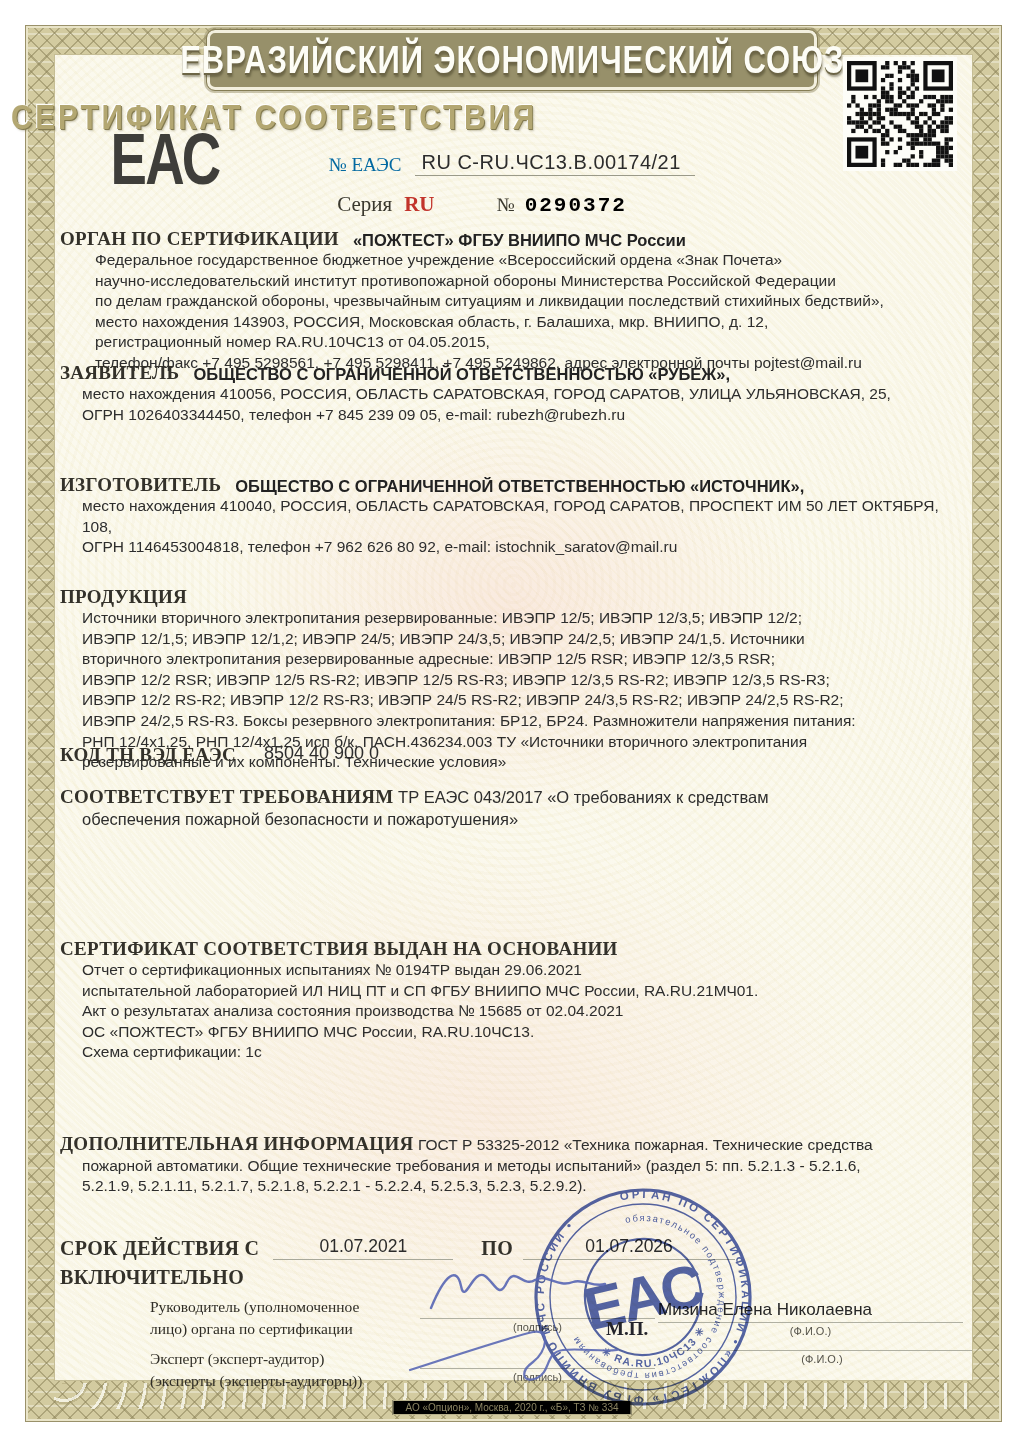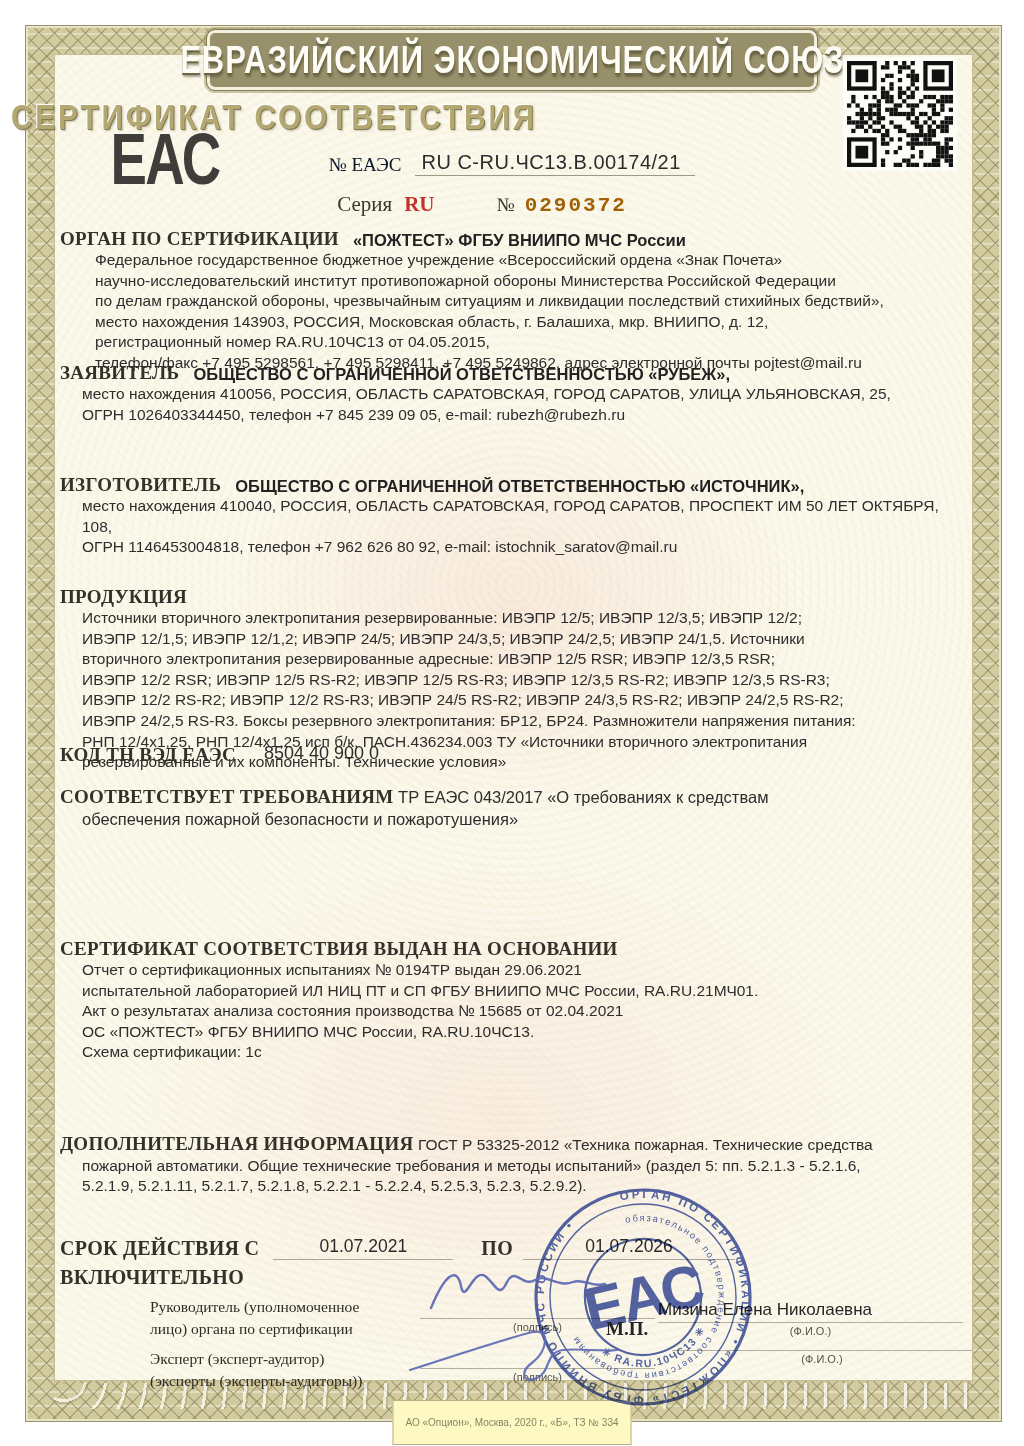--- a/index.html
+++ b/index.html
@@ -37,29 +37,29 @@
     text-shadow:0 2px 0 #6c6546, 1px 3px 2px rgba(60,55,30,.45);}
   .eac-logo{position:absolute;left:122px;top:118px;width:86px;height:84px;
     display:flex;align-items:center;justify-content:center;}
   .eac-logo span{font-weight:700;font-size:70px;color:#3f3e3a;transform:scale(.78,1.02);
     letter-spacing:-2px;white-space:nowrap;}
   .doc-title{position:absolute;top:100px;left:0;width:100%;text-align:left;}
   .doc-title span{font-weight:700;font-size:31px;letter-spacing:3px;color:#b3a772;white-space:nowrap;
     transform:scale(.96,1.12);display:inline-block;
     text-shadow:-1px -1px 0 rgba(255,255,255,.95), 1px 1px 0 #847b50, 2px 2px 2px rgba(110,100,60,.35);}
   .num-row{position:absolute;top:151px;left:0;width:100%;display:flex;justify-content:center;gap:14px;align-items:flex-end;}
-  .num-row .nlabel{font-family:"Liberation Serif",serif;font-size:19px;color:#0f172a;}
+  .num-row .nlabel{font-family:"Liberation Serif",serif;font-size:19px;color:#0369a1;}
   .num-row .nvalue{font-size:20px;color:#2c2c2c;border-bottom:1px solid #9a9a8a;
     min-width:268px;padding:0 6px 1px 6px;letter-spacing:.5px;}
   .series-row{position:absolute;top:192px;left:0;width:100%;display:flex;justify-content:center;align-items:baseline;transform:translateX(-30px);}
   .series-row .slabel{font-family:"Liberation Serif",serif;font-size:21px;color:#3a382e;}
   .series-row .sval{font-family:"Liberation Serif",serif;font-weight:700;font-size:21px;color:#c2342b;margin-left:12px;}
   .series-row .nosign{font-family:"Liberation Serif",serif;font-size:19px;color:#3a382e;margin-left:62px;}
   .series-row .serial{font-family:"Liberation Mono",monospace;font-weight:700;font-size:21px;
-    color:#a16207;margin-left:10px;letter-spacing:2px;}
+    color:#000000;margin-left:10px;letter-spacing:2px;}
 
   
   .sec{position:absolute;left:60px;width:884px;}
   .lbl{font-family:"Liberation Serif",serif;font-weight:700;font-size:19px;color:#33312a;letter-spacing:.3px;}
   .txt{font-size:15.5px;line-height:1.33;color:#2d2d2d;}
   .pre{white-space:pre-line;}
   .bname{font-weight:700;font-size:16.5px;color:#222;}
   .firstline{display:flex;align-items:flex-end;gap:14px;}
   .ind{margin-left:22px;}
   .ind2{margin-left:35px;}
@@ -80,22 +80,22 @@
   .field .cap{text-align:center;font-size:11px;color:#55534a;margin-top:2px;}
   .name-val{font-size:17px;color:#262626;padding-bottom:2px;white-space:nowrap;}
   .mp{position:absolute;left:606px;top:1318px;font-family:"Liberation Serif",serif;font-weight:700;
       font-size:19px;color:#23232a;z-index:6;}
 
   .sig-svg{position:absolute;z-index:5;pointer-events:none;}
   .stamp{position:absolute;left:526px;top:1180px;width:234px;height:234px;z-index:4;
          opacity:.88;mix-blend-mode:multiply;pointer-events:none;}
 
   .footer-pill{position:absolute;top:1400px;left:50%;transform:translateX(-50%);
-    font-size:10px;color:#8b8463;background:#fef9c3;border:1px solid #b7b08b;
-    padding:16px 12px;white-space:nowrap;z-index:3;}
+    font-size:10px;color:#8b8463;background:#000000;border:1px solid #b7b08b;
+    padding:1px 12px;white-space:nowrap;z-index:3;}
 </style>
 </head>
 <body>
 
 <div class="frame">
   <div class="inner"></div>
   <div class="bottom-band"></div>
 </div>
 
 <div class="banner">

